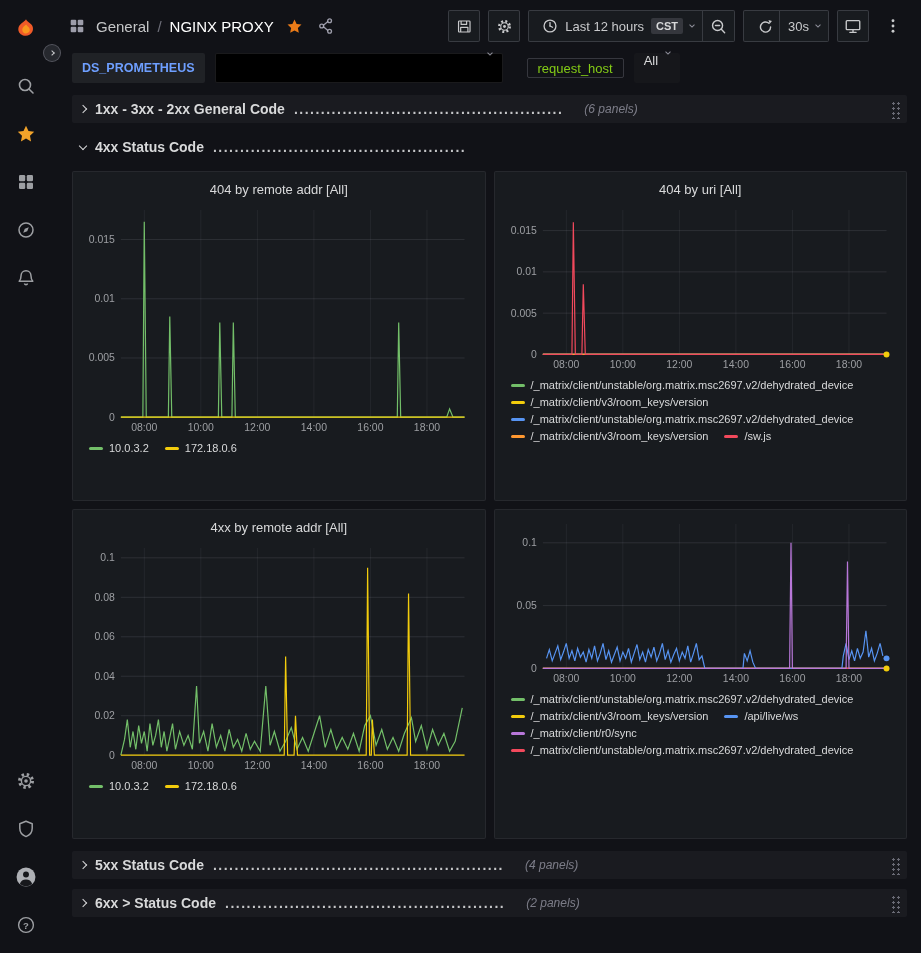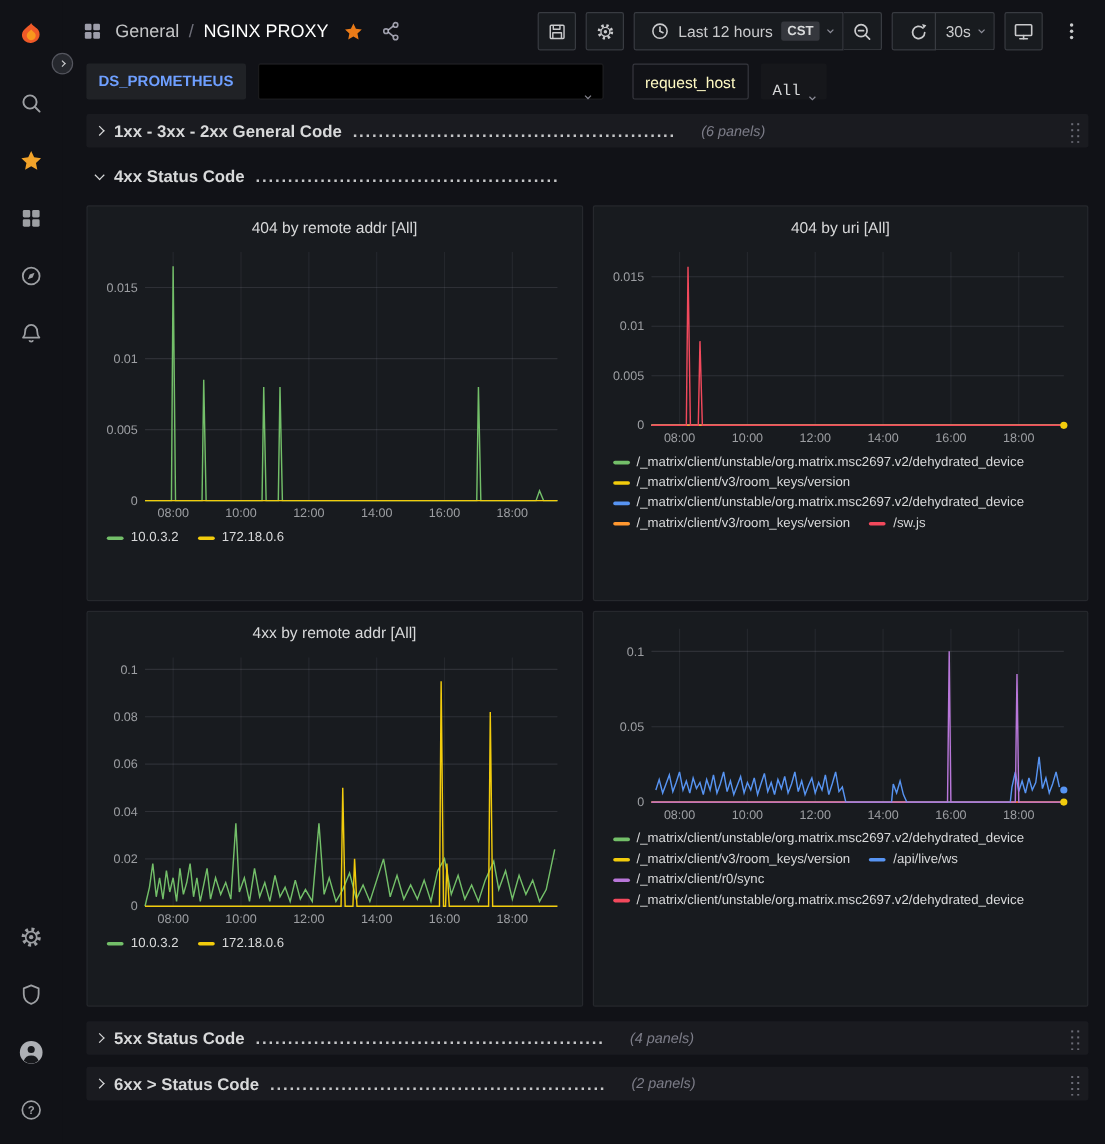--- a/index.html
+++ b/index.html
@@ -50,25 +50,25 @@
   .btn-group .btn{border-radius:0;}
   .btn-group .btn:first-child{border-radius:2px 0 0 2px;padding-left:13px;}
   .btn-group .btn:last-child{border-radius:0 2px 2px 0;border-left:none;}
   .tz-chip{background:rgba(204,204,220,.16);border-radius:2px;font-size:11px;padding:2px 5px;
     color:#d8d9da;font-weight:600;}
 
   
   .varsbar{height:36px;flex:none;display:flex;align-items:center;gap:10px;padding:0 14px 4px 20px;}
   .var-label{height:30px;display:flex;align-items:center;padding:0 10px;background:#202226;
     border-radius:2px;color:#6e9fff;font-weight:600;font-size:12.5px;}
-  .var-select{height:30px;display:flex;align-items:flex-end;gap:8px;border-radius:2px;font-size:13px;font-family:Liberation Mono, monospace;}
+  .var-select{height:30px;display:flex;align-items:flex-start;gap:8px;border-radius:2px;font-size:13px;}
   .var-select.black{width:288px;background:#000;border:1px solid rgba(204,204,220,.13);
     justify-content:flex-end;padding:0 10px;color:rgba(204,204,220,.7);}
-  .var-chip{height:30px;display:flex;align-items:center;padding:0 10px;margin-left:14px;
-    border:1px solid rgba(204,204,220,.2);border-radius:2px;font-size:13px;color:#fef9c3;}
+  .var-chip{height:20px;display:flex;align-items:center;padding:0 10px;margin-left:14px;
+    border:1px solid rgba(204,204,220,.2);border-radius:2px;font-size:13px;color:#84cc16;}
   .var-select.plain{padding:0 10px;background:#16171b;color:#d8d9da;}
 
   
   .scroll{flex:1;padding:7px 14px 0 20px;overflow:hidden;}
 
   .row-header{height:28px;display:flex;align-items:center;gap:9px;margin-bottom:10px;padding:0 6px 0 8px;}
   .row-header.collapsed{background:rgba(204,204,220,.05);border-radius:2px;}
   .row-title{font-weight:700;font-size:14px;color:#d8d9da;white-space:nowrap;}
   .row-leader{font-weight:700;font-size:14px;color:rgba(216,217,218,.9);letter-spacing:1.5px;
     white-space:nowrap;overflow:hidden;flex-shrink:1;}

